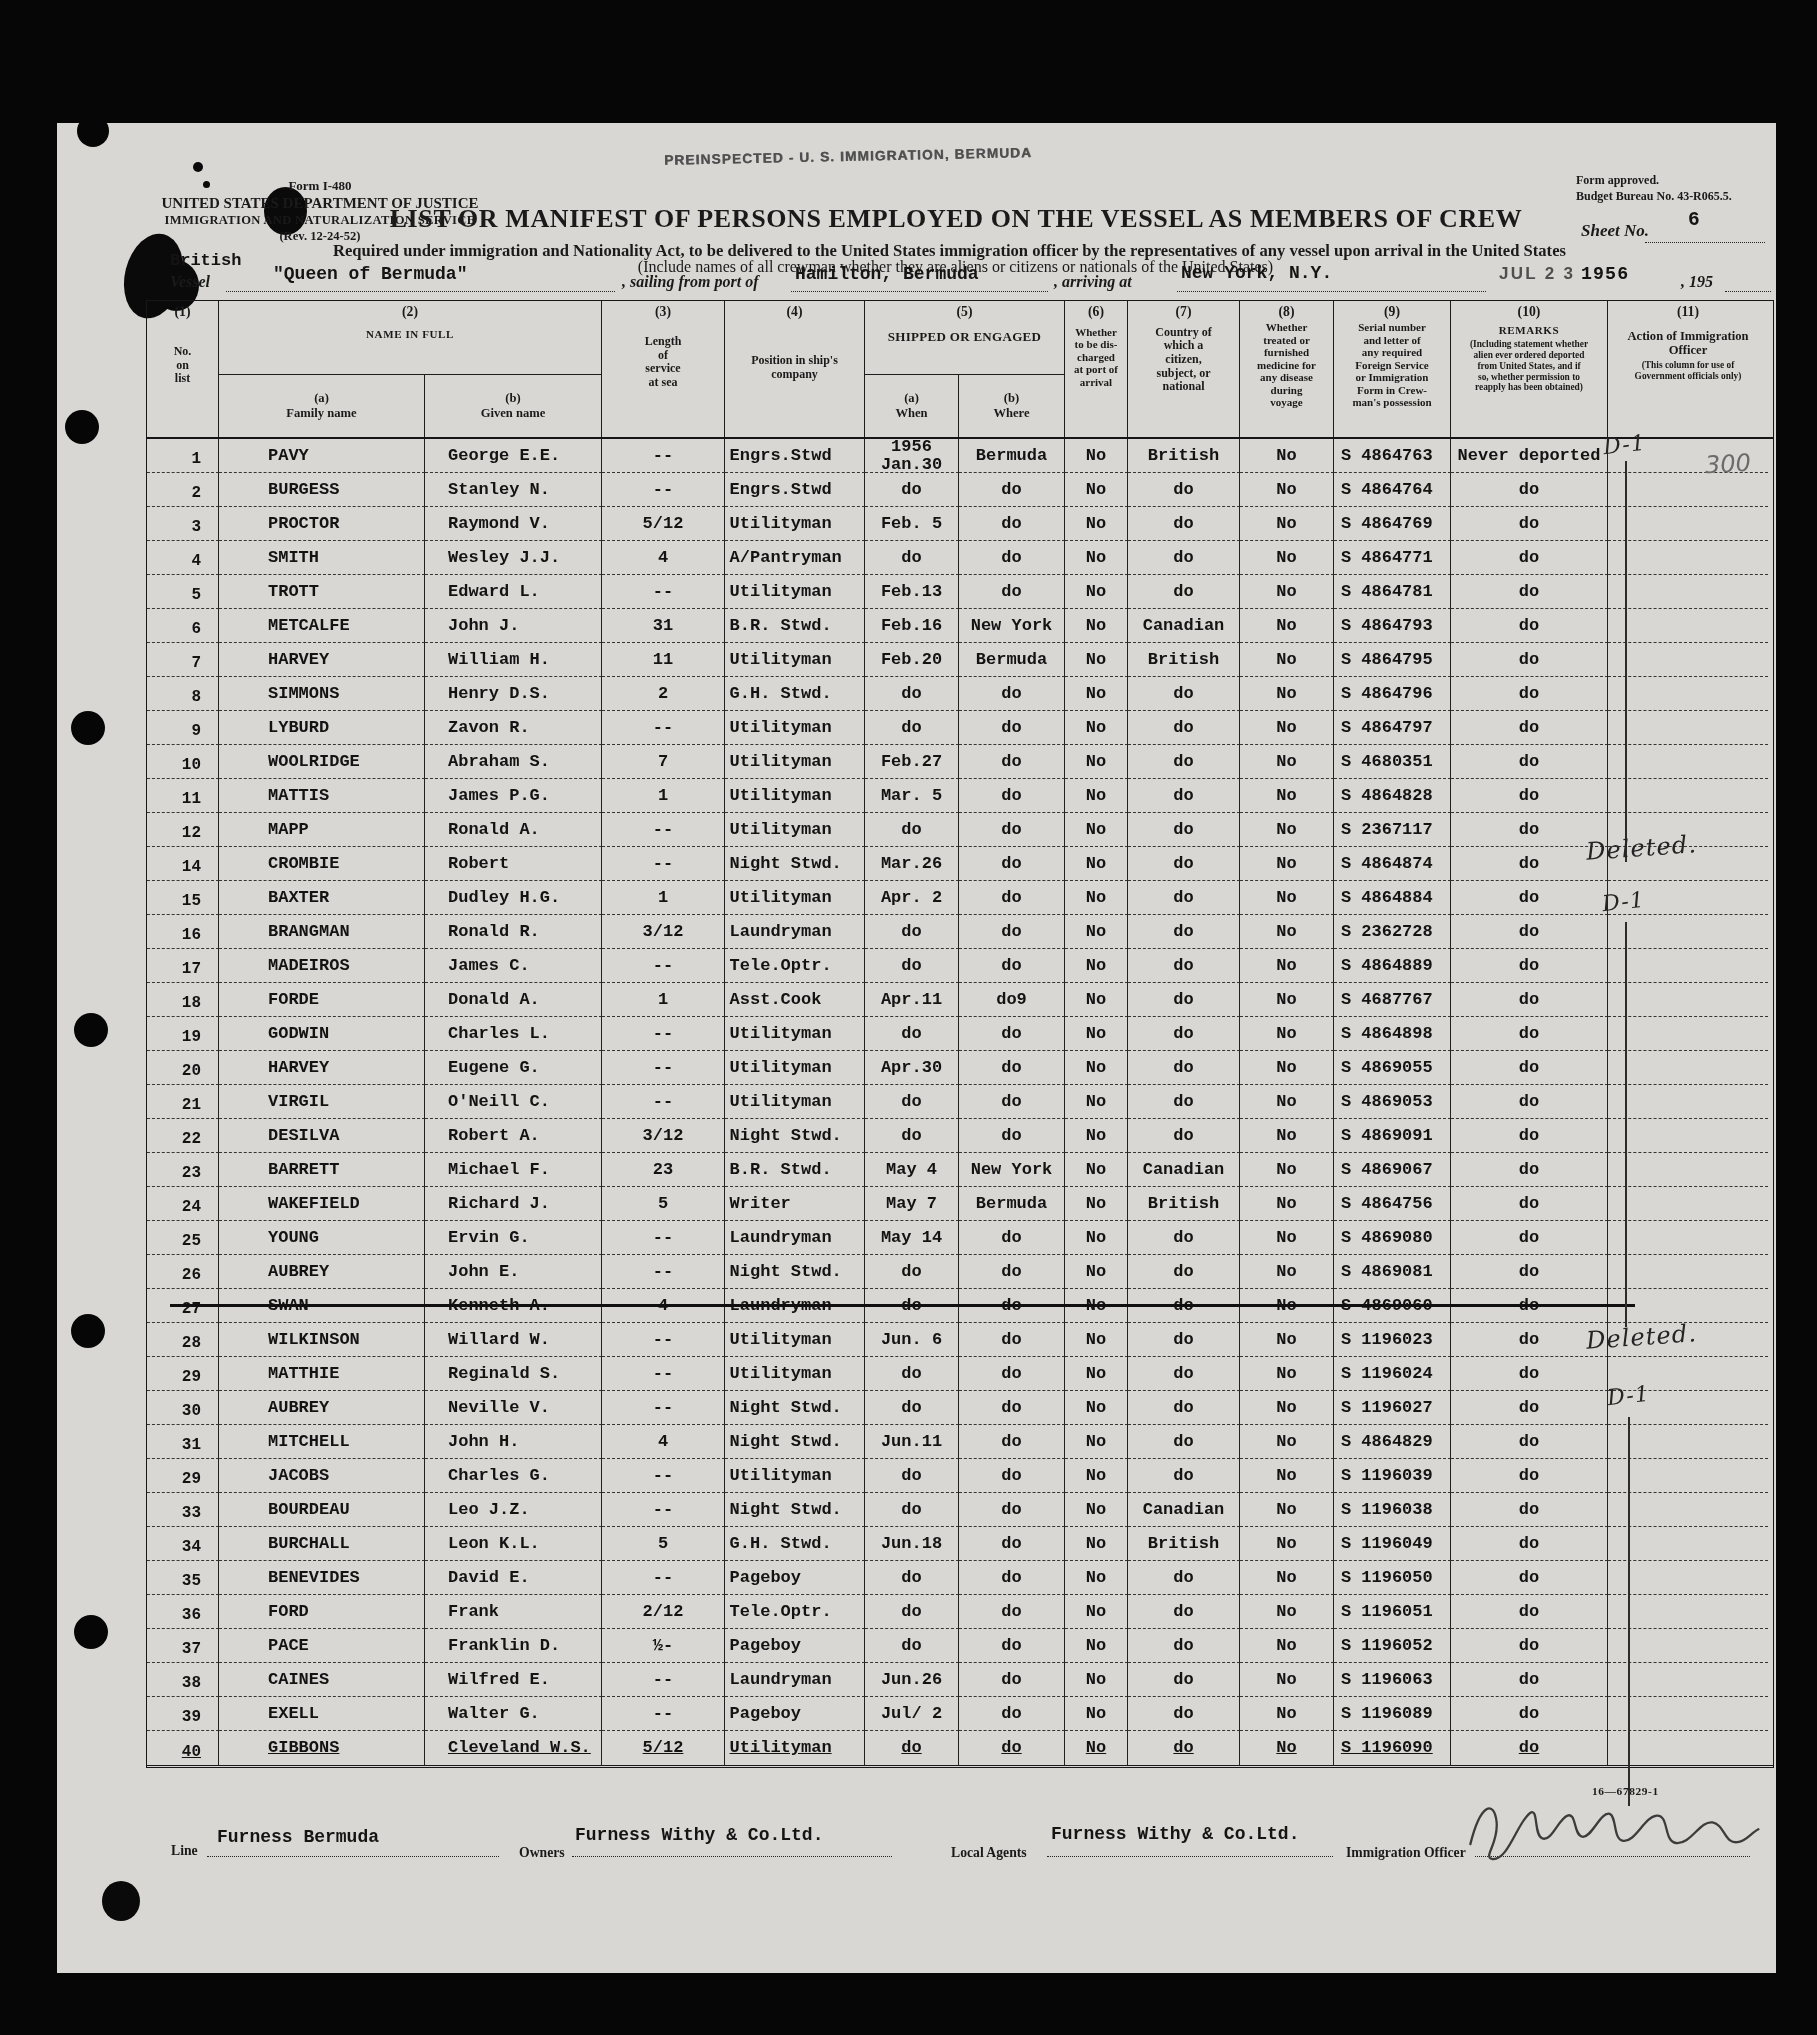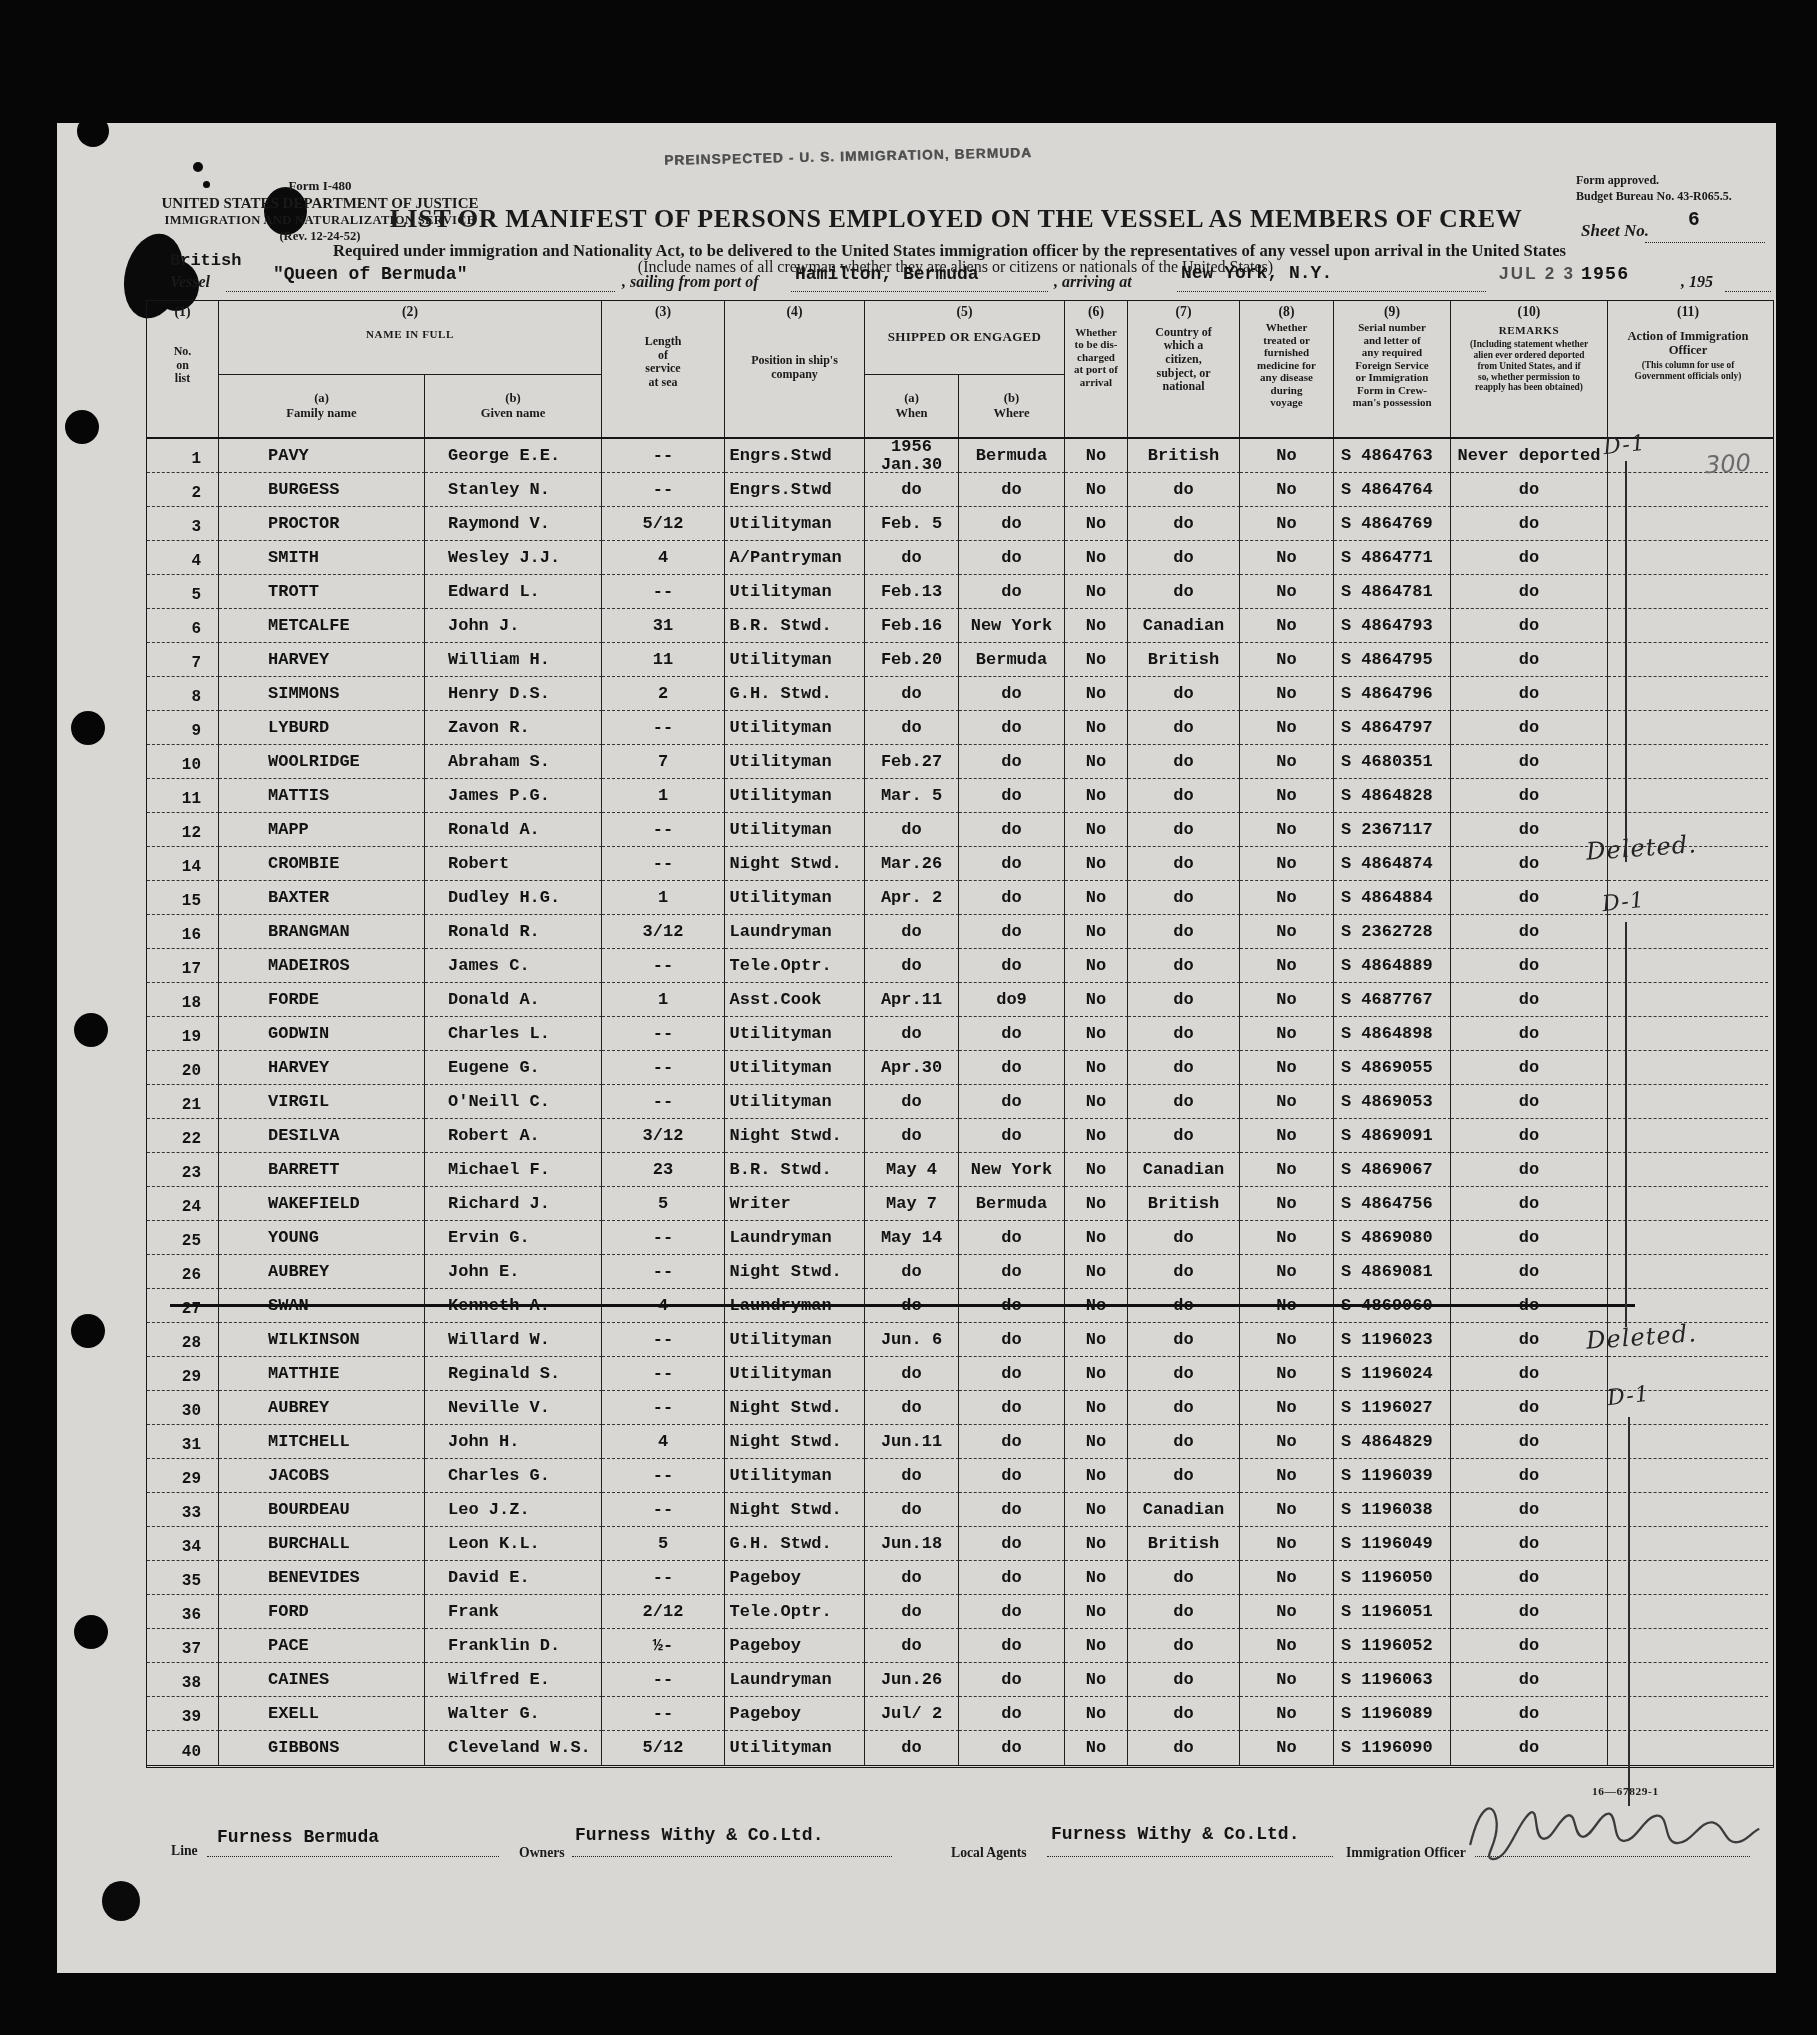--- a/index.html
+++ b/index.html
@@ -46,21 +46,21 @@
   .hc1{width:72px;} .hc2{width:383px;} .hc3{width:123px;} .hc4{width:140px;} .hc5{width:200px;}
   .hc6{width:63px;} .hc7{width:112px;} .hc8{width:94px;} .hc9{width:117px;font-size:11.4px;}
   .hc9 .hlabel{font-size:11.4px;} .hc10{width:157px;} .hc11{width:160px;}
   .sa2{width:206px;border-right:1.1px solid #1c1c1c;} .sb2{width:176px;}
   .sa5{width:94px;border-right:1.1px solid #1c1c1c;} .sb5{width:105px;}
   
   .trow{display:flex;height:34px;position:relative;}
   .cell{display:flex;align-items:center;justify-content:center;border-right:1.1px solid #212121;
         border-bottom:1.1px dashed #343434;font-family:"Liberation Mono","DejaVu Sans Mono",monospace;
         font-weight:700;font-size:17px;color:#131313;box-sizing:border-box;line-height:1.02;}
-  .trow:last-child .cell{border-bottom:none;}
+  .trow:last-child .cell{border-bottom:none;text-decoration:underline;}
   .c-no{width:72px;justify-content:flex-end;align-items:flex-end;padding:0 17px 4.6px 0;font-size:16px;}
   .c-family{width:206px;justify-content:flex-start;padding-left:49px;}
   .c-given{width:177px;justify-content:flex-start;padding-left:23px;}
   .c-service{width:123px;}
   .c-position{width:140px;justify-content:flex-start;padding-left:4.6px;}
   .c-when{width:94px;white-space:pre-line;text-align:center;}
   .c-where{width:106px;}
   .c-discharged{width:63px;}
   .c-country{width:112px;}
   .c-medicine{width:94px;}

